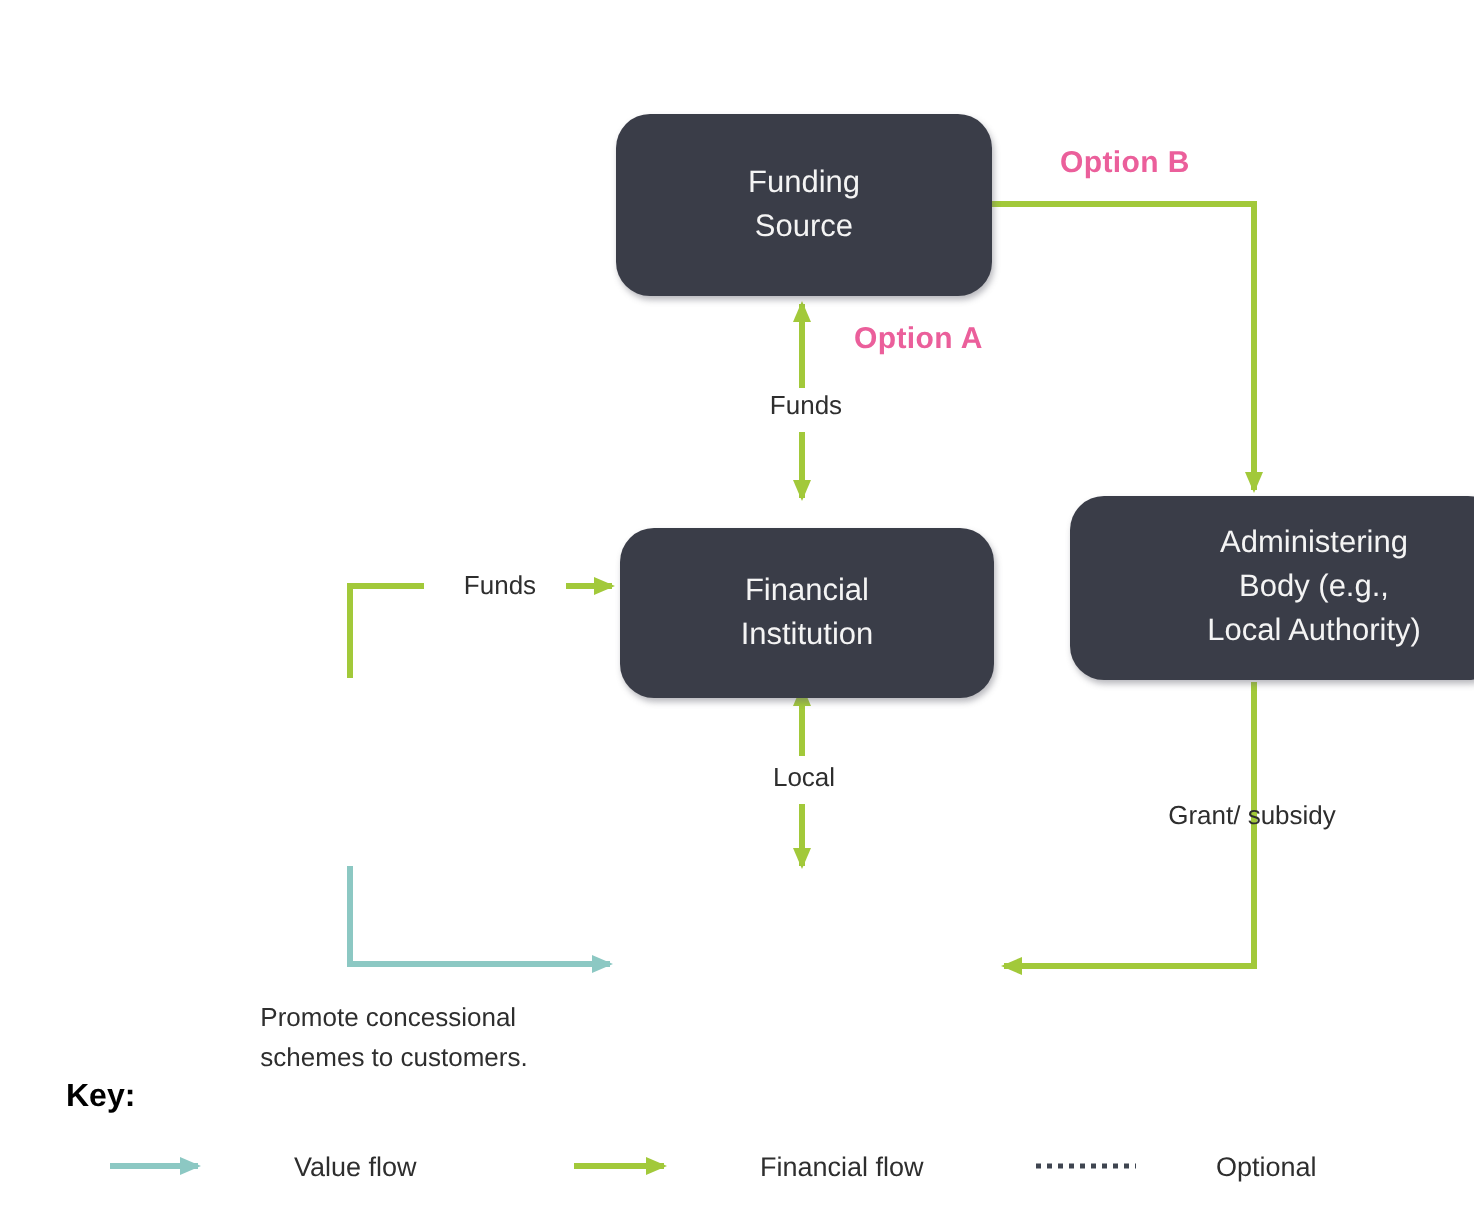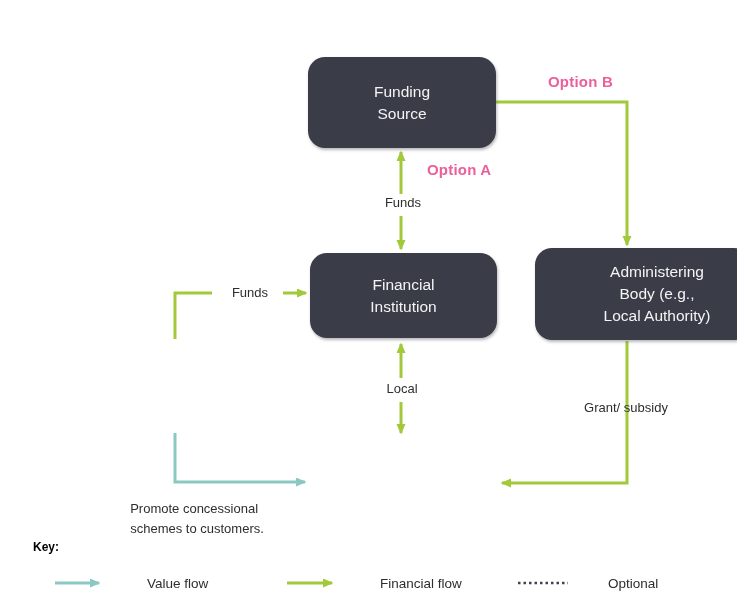--- a/index.html
+++ b/index.html
@@ -39,21 +39,21 @@
     display: flex;
     align-items: center;
     justify-content: center;
     text-align: center;
     font-size: 15.5px;
     line-height: 1.42;
     white-space: pre-line;
     box-shadow: 1px 2px 3px rgba(100,100,110,0.45);
   }
   .node-funding-source       { left: 308px; top: 57px;  width: 188px; height: 91px; }
-  .node-financial-institution{ left: 310px; top: 253px; width: 187px; height: 85px; }
+  .node-financial-institution{ left: 310px; top: 264px; width: 187px; height: 85px; }
   .node-administering-body   { left: 535px; top: 248px; width: 188px; height: 92px; padding-left: 28px; }
   .node-local-authority      { left: 87px;  top: 340px; width: 191px; height: 92px; }
   .node-customers            { left: 310px; top: 440px; width: 187px; height: 92px; }
 
   .flow-label {
     position: absolute;
     font-size: 13px;
     color: var(--label-text);
     white-space: pre-line;
     text-align: left;
@@ -66,26 +66,26 @@
   .label-promote    { left: 197px; top: 499px; line-height: 1.5; }
 
   .option-label {
     position: absolute;
     font-size: 15px;
     font-weight: bold;
     color: var(--option-label);
     letter-spacing: 0.2px;
   }
   .label-option-a { left: 427px; top: 161px; }
-  .label-option-b { left: 548px; top: 73px; text-align: center; }
+  .label-option-b { left: 530px; top: 73px; text-align: center; }
 
   .key-title {
     position: absolute;
     left: 33px; top: 540px;
-    font-size: 12px;
+    font-size: 16px;
     font-weight: bold;
     color: #000000;
   }
   .key-label {
     position: absolute;
     top: 576px;
     font-size: 13.5px;
     color: var(--label-text);
   }
   .key-value-flow     { left: 147px; }

